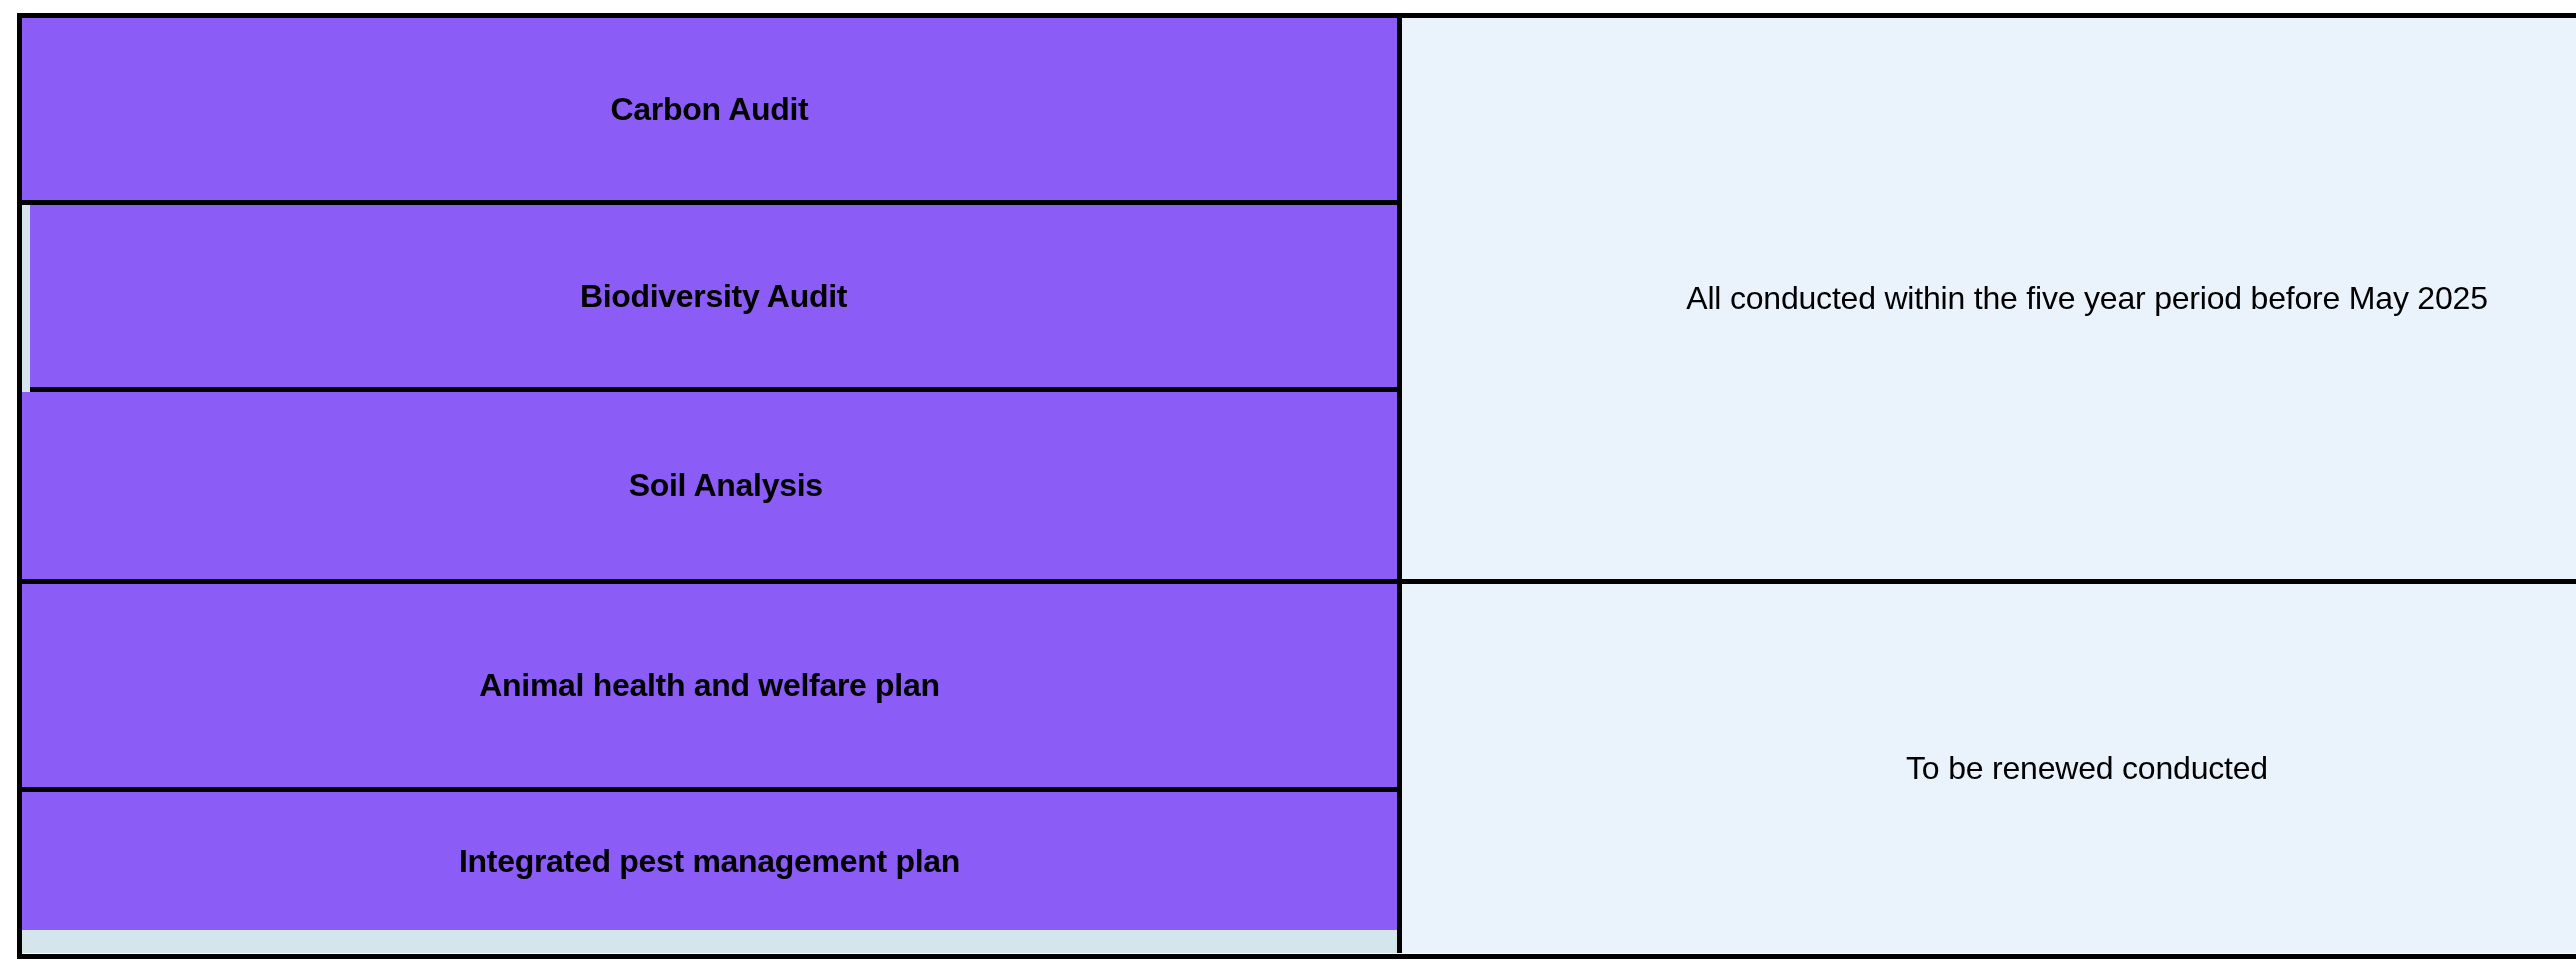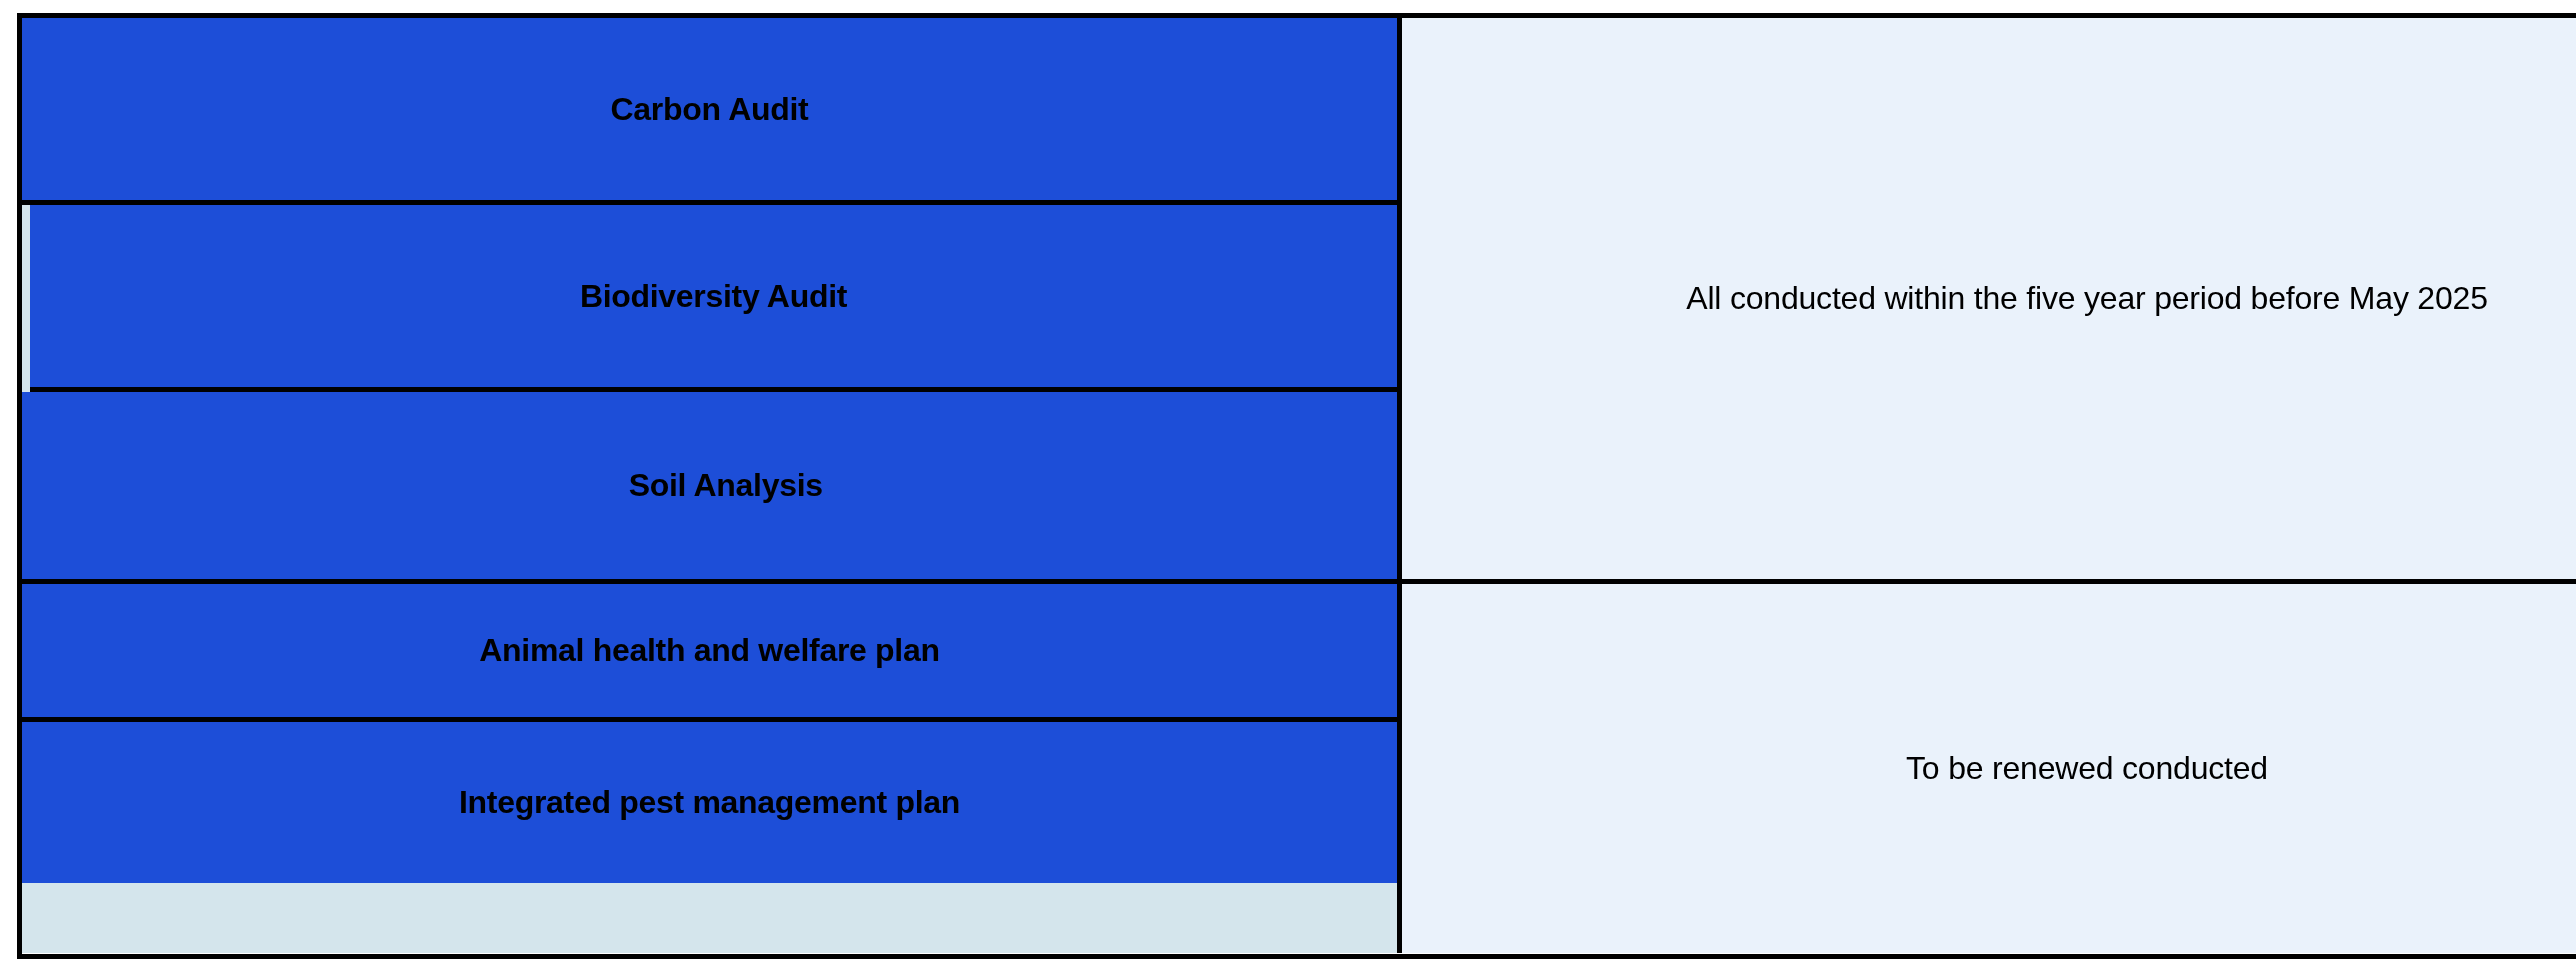--- a/index.html
+++ b/index.html
@@ -65,35 +65,35 @@
     padding: 0 20.6px;
   }
 
   
   .item-cell {
     box-sizing: border-box;
     display: flex;
     align-items: center;
     justify-content: center;
     text-align: center;
-    background: #1d4ed8;
+    background: #8b5cf6;
     padding: 0 15.5px;
   }
   .item-cell.divided {
     border-bottom: 5.7px solid #000000;
   }
 
   
   .h-carbon       { height: 189px; }
   .h-biodiversity { height: 189px; margin-left: 8px; }
   .h-soil         { height: 189px; padding-left: 48px; }
 
   
-  .h-animal { height: 138px; }
-  .h-pest   { height: 161px; }
+  .h-animal { height: 208px; }
+  .h-pest   { height: 138px; }
 
   
   .item-label {
     font-size: 32px;
     font-weight: 700;
     color: #000000;
     line-height: 1.15;
     letter-spacing: -0.3px;
     font-stretch: condensed;
   }

